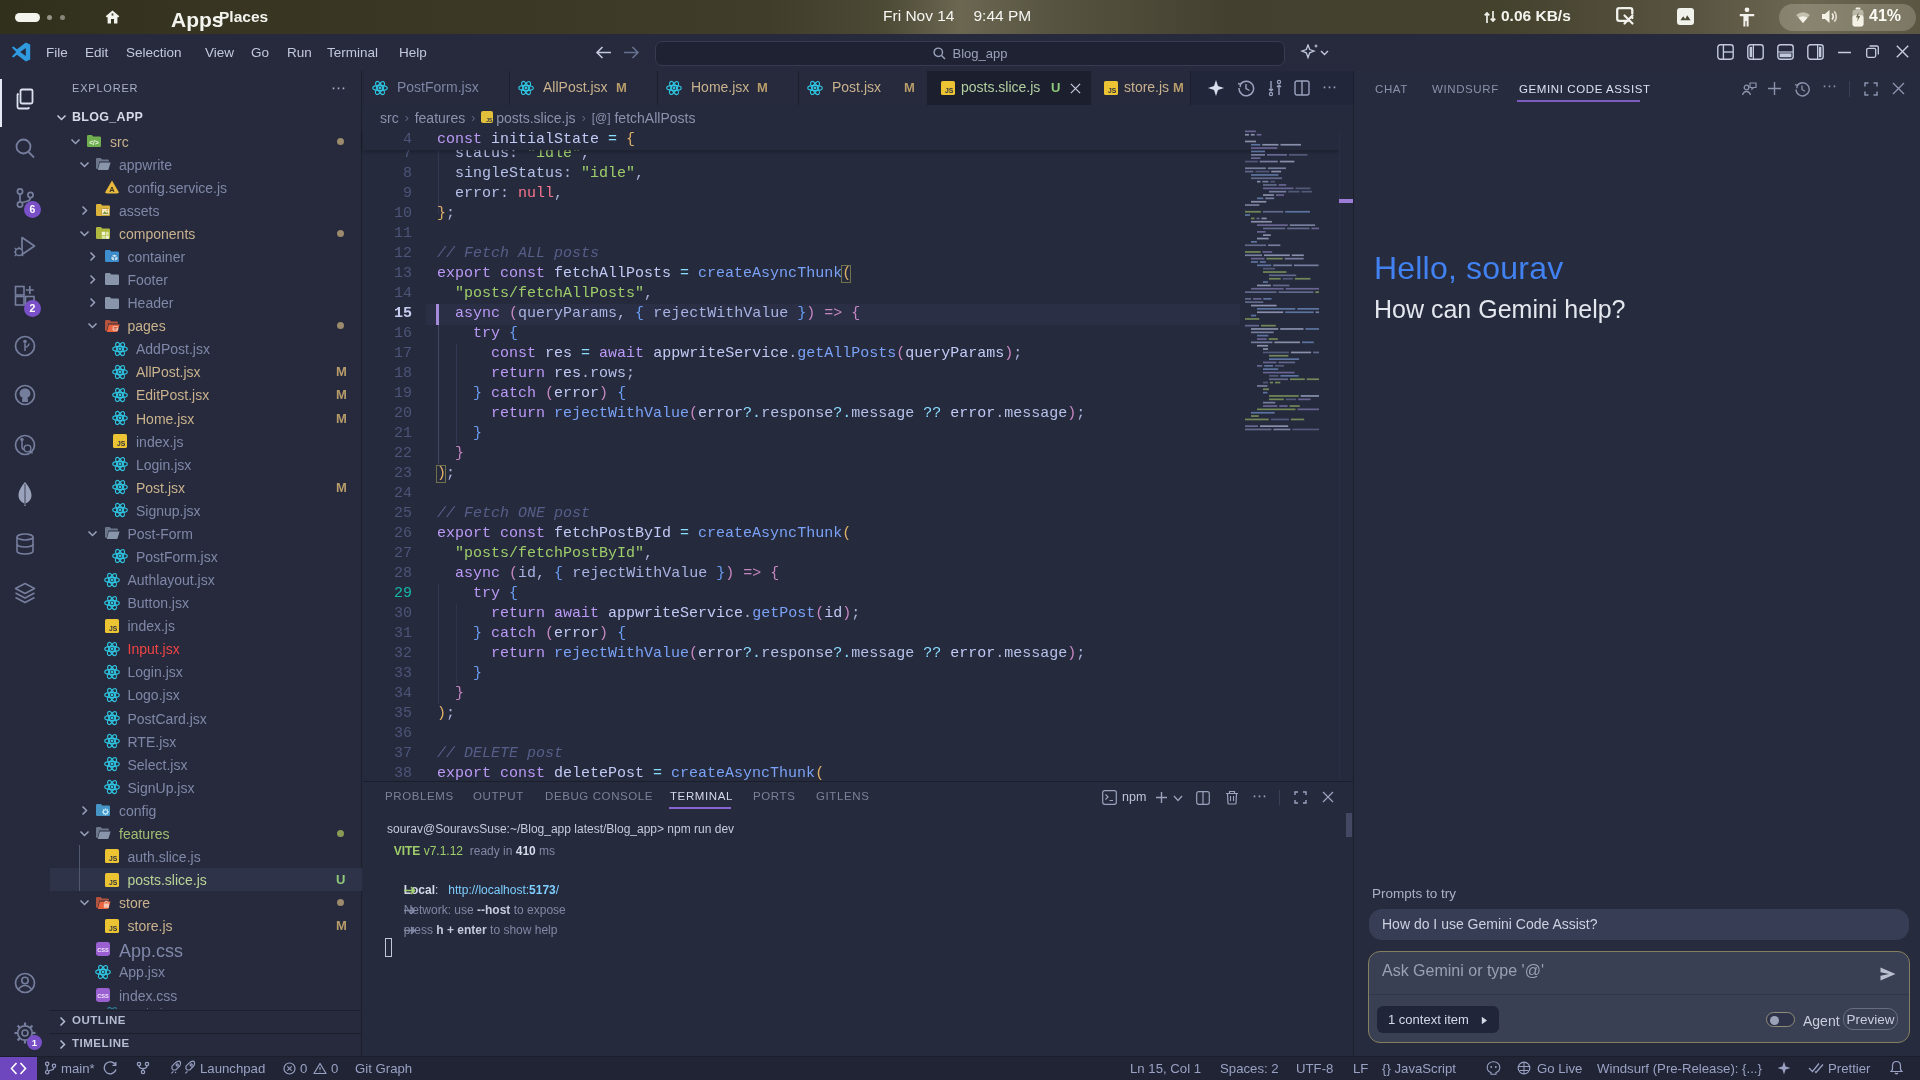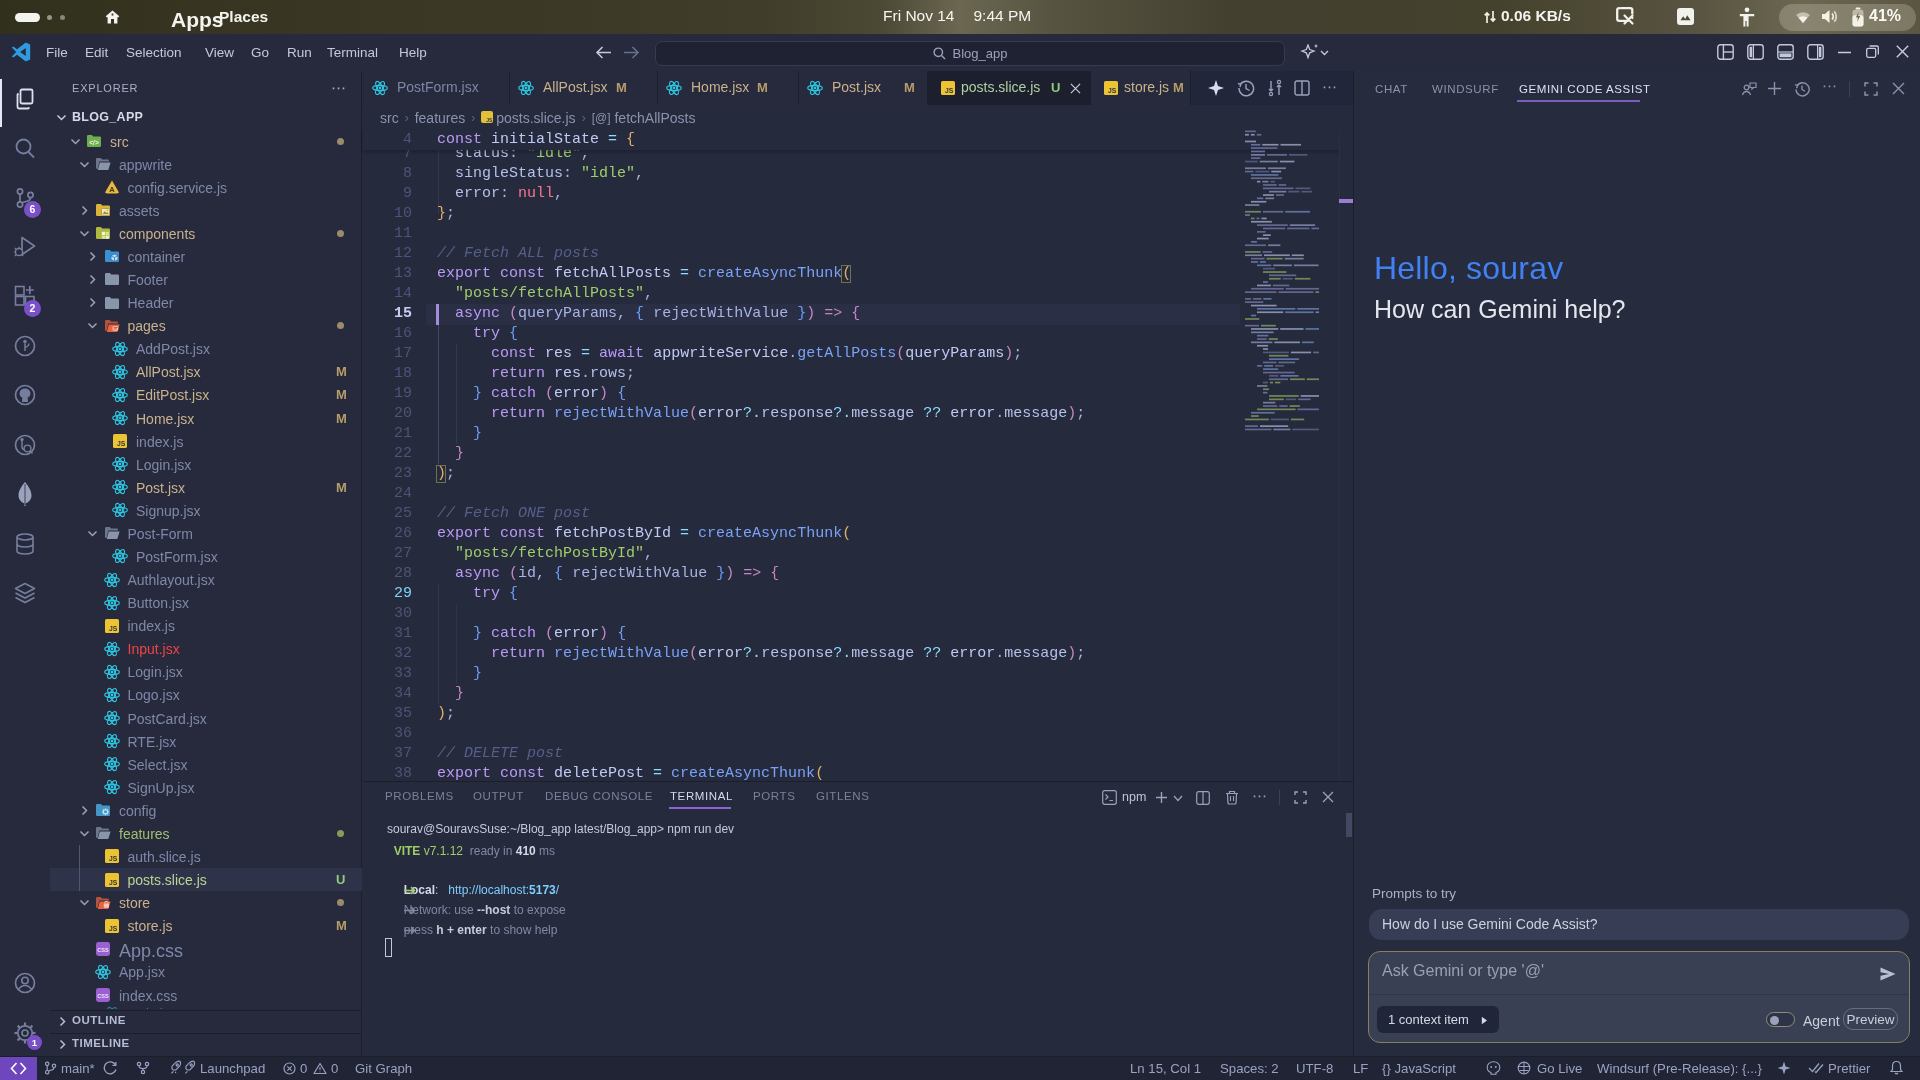--- a/index.html
+++ b/index.html
@@ -687,23 +687,24 @@
 <div class="ln" style="left:0px;top:354px;color:#4c5578">24</div>
 <div class="cl" style="left:74px;top:354px"></div>
 <div class="ln" style="left:0px;top:374px;color:#4c5578">25</div>
 <div class="cl" style="left:74px;top:374px"><span class="c">// Fetch ONE post</span></div>
 <div class="ln" style="left:0px;top:394px;color:#4c5578">26</div>
 <div class="cl" style="left:74px;top:394px"><span class="k">export const </span><span class="v">fetchPostById</span><span class="w"> </span><span class="o">=</span><span class="w"> </span><span class="f">createAsyncThunk</span><span class="b1">(</span></div>
 <div class="ln" style="left:0px;top:414px;color:#4c5578">27</div>
 <div class="cl" style="left:74px;top:414px">  <span class="s">"posts/fetchPostById"</span><span class="w">,</span></div>
 <div class="ln" style="left:0px;top:434px;color:#4c5578">28</div>
 <div class="cl" style="left:74px;top:434px">  <span class="k">async</span><span class="w"> </span><span class="b2">(</span><span class="v2">id</span><span class="w">, </span><span class="b3">{</span><span class="w"> </span><span class="v2">rejectWithValue</span><span class="w"> </span><span class="b3">}</span><span class="b2">)</span><span class="w"> </span><span class="b2">=&gt;</span><span class="w"> </span><span class="b2">{</span></div>
-<div class="ln" style="left:0px;top:454px;color:#7dd3fc">29</div>
+<div class="ln" style="left:0px;top:454px;color:#14b8a6">29</div>
 <div class="cl" style="left:74px;top:454px">    <span class="k">try</span><span class="w"> </span><span class="b3">{</span></div>
 <div class="ln" style="left:0px;top:474px;color:#4c5578">30</div>
+<div class="cl" style="left:74px;top:474px">      <span class="k">return</span><span class="w"> </span><span class="k">await</span><span class="w"> </span><span class="v">appwriteService</span><span class="w">.</span><span class="f">getPost</span><span class="b2">(</span><span class="v">id</span><span class="b2">)</span><span class="w">;</span></div>
 <div class="ln" style="left:0px;top:494px;color:#4c5578">31</div>
 <div class="cl" style="left:74px;top:494px">    <span class="b3">}</span><span class="w"> </span><span class="k">catch</span><span class="w"> </span><span class="b2">(</span><span class="v">error</span><span class="b2">)</span><span class="w"> </span><span class="b3">{</span></div>
 <div class="ln" style="left:0px;top:514px;color:#4c5578">32</div>
 <div class="cl" style="left:74px;top:514px">      <span class="k">return</span><span class="w"> </span><span class="f">rejectWithValue</span><span class="b2">(</span><span class="v">error</span><span class="o">?.</span><span class="pr">response</span><span class="o">?.</span><span class="pr">message</span><span class="w"> </span><span class="o">??</span><span class="w"> </span><span class="v">error</span><span class="w">.</span><span class="pr">message</span><span class="b2">)</span><span class="w">;</span></div>
 <div class="ln" style="left:0px;top:534px;color:#4c5578">33</div>
 <div class="cl" style="left:74px;top:534px">    <span class="b3">}</span></div>
 <div class="ln" style="left:0px;top:554px;color:#4c5578">34</div>
 <div class="cl" style="left:74px;top:554px">  <span class="b2">}</span></div>
 <div class="ln" style="left:0px;top:574px;color:#4c5578">35</div>
 <div class="cl" style="left:74px;top:574px"><span class="b1">)</span><span class="w">;</span></div>

